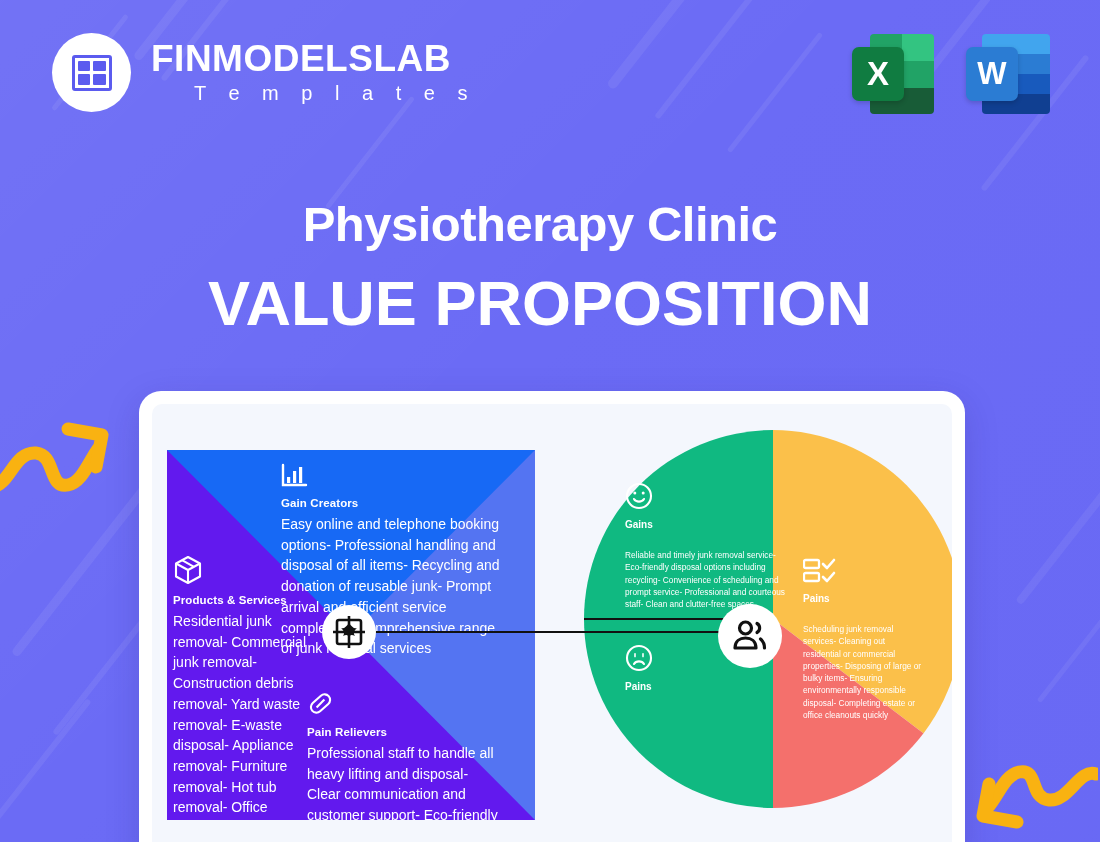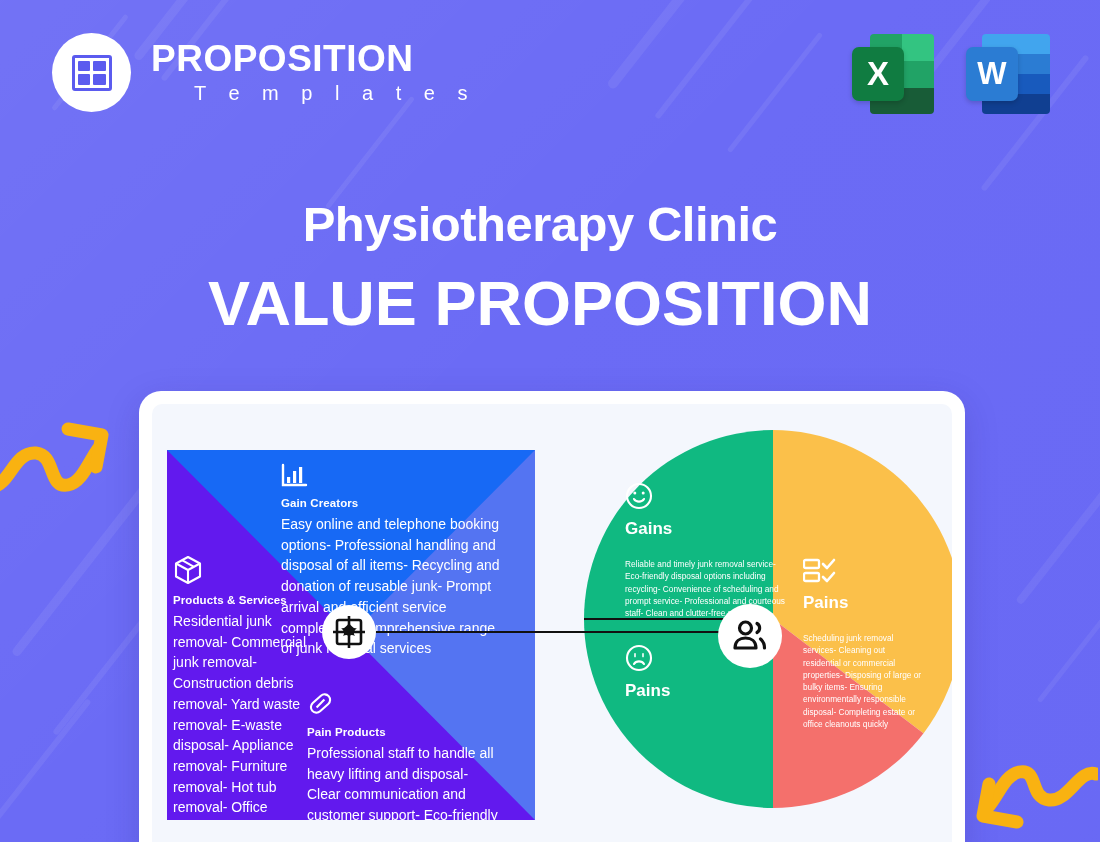--- a/index.html
+++ b/index.html
@@ -250,21 +250,21 @@
     border-radius: 50%;
     overflow: hidden;
   }
   .slice { position: absolute; inset: 0; }
   .slice-green  { background: #10b981; clip-path: polygon(50% 50%, 50% 0, 0 0, 0 100%, 50% 100%); }
   .slice-red    { background: #f4706c; clip-path: polygon(50% 50%, 50% 100%, 100% 100%, 100% 88%); }
   .slice-yellow { background: #fac košt; }
   .slice-yellow { background: #fbc04a; clip-path: polygon(50% 50%, 100% 88%, 100% 0, 50% 0); }
 
   .pslice-text { position: absolute; color: #ffffff; }
-  .pslice-title { font-size: 17px; font-weight: 700; margin-bottom: 5px; }
+  .pslice-title { font-size: 10px; font-weight: 700; margin-bottom: 5px; }
   .pslice-body { font-size: 8.3px; line-height: 1.48; margin-top: 19px; }
 
   .pt-gains  { left: 41px;  top: 52px;  width: 168px; }
   .pt-pains-y{ left: 219px; top: 128px; width: 122px; }
   .pt-pains-r{ left: 41px;  top: 214px; width: 182px; }
 
   .pie-divider {
     position: absolute;
     left: 0; top: 188px;
     width: 189px; height: 2px;
@@ -298,21 +298,21 @@
 <div class="logo-row">
   <div class="logo-badge">
     <div class="logo-grid">
       <i></i>
         <i></i>
         <i></i>
         <i></i>
     </div>
   </div>
   <div class="logo-text">
-    <div class="logo-main">PROPOSITION</div>
+    <div class="logo-main">FINMODELSLAB</div>
     <div class="logo-sub">T e m p l a t e s</div>
   </div>
 </div>
 
 <div class="office-icons">
   <div class="office-icon">
     <div class="xl-back">
       <div class="xl-q1"></div>
         <div class="xl-q2"></div>
       <div class="xl-q3"></div>
@@ -385,21 +385,21 @@
         <div class="blk-body">Residential junk removal- Commercial junk removal- Construction debris removal- Yard waste removal- E-waste disposal- Appliance removal- Furniture removal- Hot tub removal- Office cleanouts- Estate cleanouts</div>
       </div>
 
       <div class="blk blk-pain-r">
         <div class="blk-icon">
           <svg width="27" height="27" viewBox="0 0 27 27">
             <rect x="2.5" y="8" width="22" height="11" rx="5.5" transform="rotate(-42 13.5 13.5)" stroke="#fff" stroke-width="2.1" fill="none"></rect>
             <path d="M9.6 17.4 L17.4 9.6" stroke="#fff" stroke-width="2.1" fill="none"></path>
           </svg>
         </div>
-        <div class="blk-title">Pain Products</div>
+        <div class="blk-title">Pain Relievers</div>
         <div class="blk-body">Professional staff to handle all heavy lifting and disposal- Clear communication and customer support- Eco-friendly disposal options to alleviate environmental concerns- Reliable and timely service to reduce stress- Transparent pricing with no hidden fees</div>
       </div>
     </div>
 
     <div class="pie-wrap">
       <div class="pie">
         <div class="slice slice-green"></div>
         <div class="slice slice-yellow"></div>
         <div class="slice slice-red"></div>
         <div class="pie-divider"></div>

